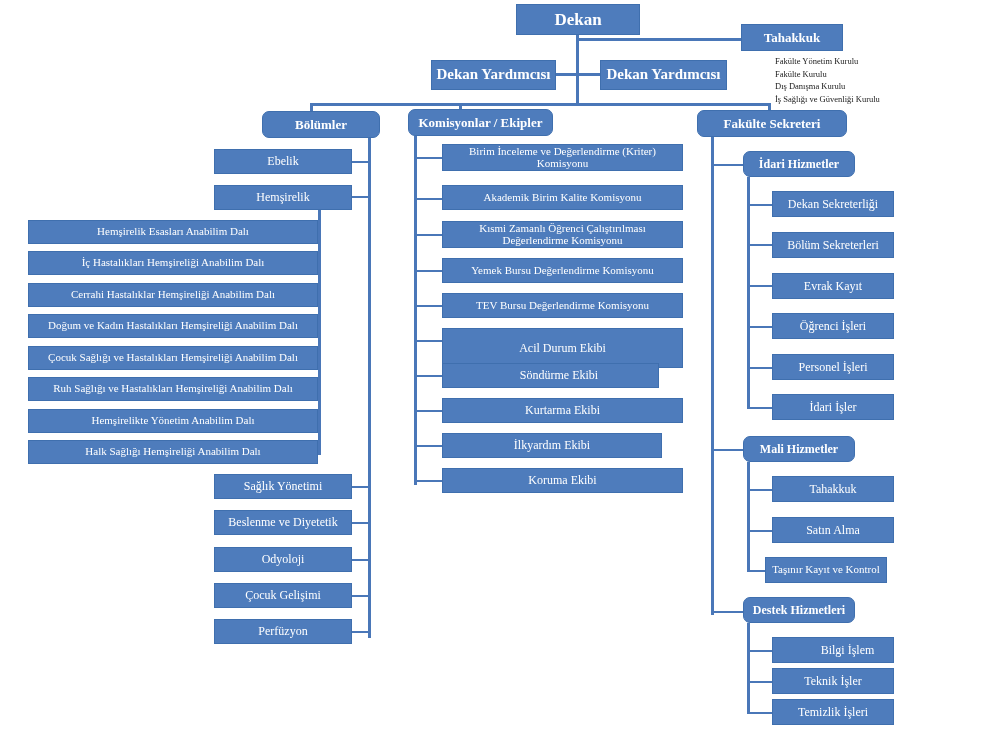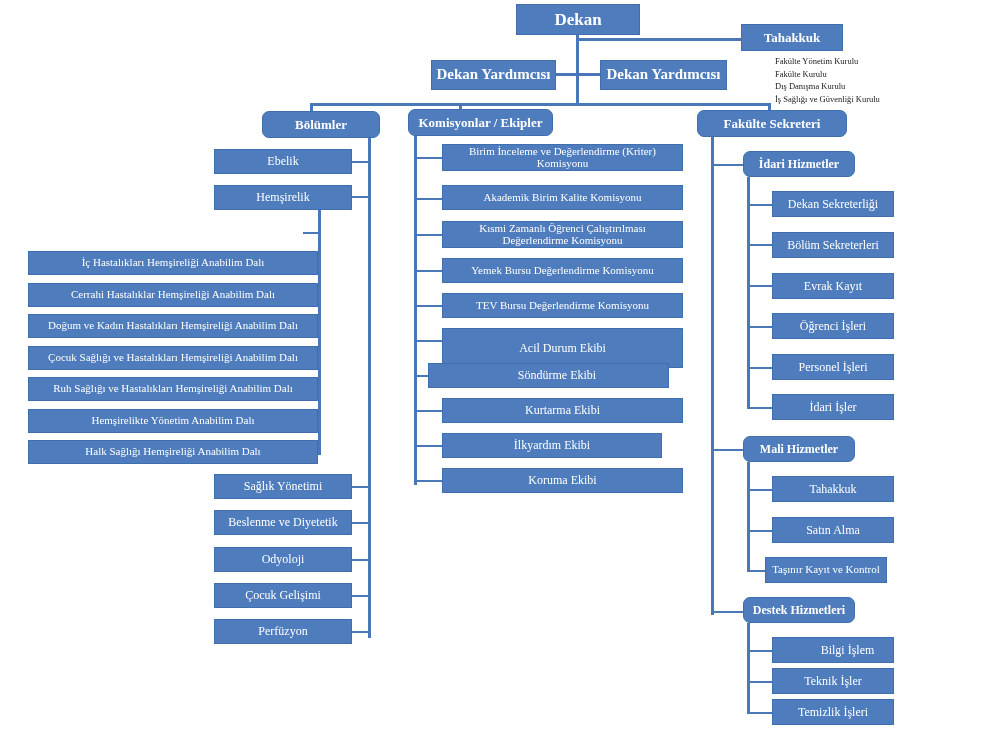--- a/index.html
+++ b/index.html
@@ -106,20 +106,21 @@
   <div class="line" style="left:318px; top:210px; width:3px; height:245px;"></div>
   <div class="line" style="left:303px; top:232px; width:18px; height:2px;"></div>
   <div class="line" style="left:303px; top:263px; width:18px; height:2px;"></div>
   <div class="line" style="left:303px; top:294px; width:18px; height:2px;"></div>
   <div class="line" style="left:303px; top:326px; width:18px; height:2px;"></div>
   <div class="line" style="left:303px; top:357px; width:18px; height:2px;"></div>
   <div class="line" style="left:303px; top:389px; width:18px; height:2px;"></div>
   <div class="line" style="left:303px; top:420px; width:18px; height:2px;"></div>
   <div class="line" style="left:303px; top:452px; width:18px; height:2px;"></div>
 
+  <div class="node t-sm" style="left:28px; top:220px; width:290px; height:24px;">Hemşirelik Esasları Anabilim Dalı</div>
   <div class="node t-sm" style="left:28px; top:251px; width:290px; height:24px;">İç Hastalıkları Hemşireliği Anabilim Dalı</div>
   <div class="node t-sm" style="left:28px; top:283px; width:290px; height:24px;">Cerrahi Hastalıklar Hemşireliği Anabilim Dalı</div>
   <div class="node t-sm" style="left:28px; top:314px; width:290px; height:24px;">Doğum ve Kadın Hastalıkları Hemşireliği Anabilim Dalı</div>
   <div class="node t-sm" style="left:28px; top:346px; width:290px; height:24px;">Çocuk Sağlığı ve Hastalıkları Hemşireliği Anabilim Dalı</div>
   <div class="node t-sm" style="left:28px; top:377px; width:290px; height:24px;">Ruh Sağlığı ve Hastalıkları Hemşireliği Anabilim Dalı</div>
   <div class="node t-sm" style="left:28px; top:409px; width:290px; height:24px;">Hemşirelikte Yönetim Anabilim Dalı</div>
   <div class="node t-sm" style="left:28px; top:440px; width:290px; height:24px;">Halk Sağlığı Hemşireliği Anabilim Dalı</div>
 
   <div class="line" style="left:414px; top:136px; width:3px; height:349px;"></div>
   <div class="line" style="left:414px; top:157px; width:28px; height:2px;"></div>
@@ -132,21 +133,21 @@
   <div class="line" style="left:414px; top:410px; width:28px; height:2px;"></div>
   <div class="line" style="left:414px; top:445px; width:28px; height:2px;"></div>
   <div class="line" style="left:414px; top:480px; width:28px; height:2px;"></div>
 
   <div class="node t-sm" style="left:442px; top:144px; width:241px; height:27px;">Birim İnceleme ve  Değerlendirme (Kriter) Komisyonu</div>
   <div class="node t-sm" style="left:442px; top:185px; width:241px; height:25px;">Akademik Birim Kalite Komisyonu</div>
   <div class="node t-sm" style="left:442px; top:221px; width:241px; height:27px;">Kısmi Zamanlı Öğrenci Çalıştırılması Değerlendirme Komisyonu</div>
   <div class="node t-sm" style="left:442px; top:258px; width:241px; height:25px;">Yemek Bursu Değerlendirme Komisyonu</div>
   <div class="node t-sm" style="left:442px; top:293px; width:241px; height:25px;">TEV Bursu Değerlendirme Komisyonu</div>
   <div class="node t-md" style="left:442px; top:328px; width:241px; height:40px;">Acil Durum Ekibi</div>
-  <div class="node t-md" style="left:428px; top:363px; width:241px; height:25px;padding-left:20px;">Söndürme Ekibi</div>
+  <div class="node t-md" style="left:442px; top:363px; width:217px; height:25px;padding-left:20px;">Söndürme Ekibi</div>
   <div class="node t-md" style="left:442px; top:398px; width:241px; height:25px;">Kurtarma Ekibi</div>
   <div class="node t-md" style="left:442px; top:433px; width:220px; height:25px;">İlkyardım Ekibi</div>
   <div class="node t-md" style="left:442px; top:468px; width:241px; height:25px;">Koruma Ekibi</div>
 
   <div class="line" style="left:711px; top:137px; width:3px; height:478px;"></div>
   <div class="line" style="left:711px; top:164px; width:32px; height:2px;"></div>
   <div class="line" style="left:711px; top:449px; width:32px; height:2px;"></div>
   <div class="line" style="left:711px; top:611px; width:32px; height:2px;"></div>
 
   <div class="node rounded bold t-md" style="left:743px; top:151px; width:112px; height:26px;">İdari Hizmetler</div>

